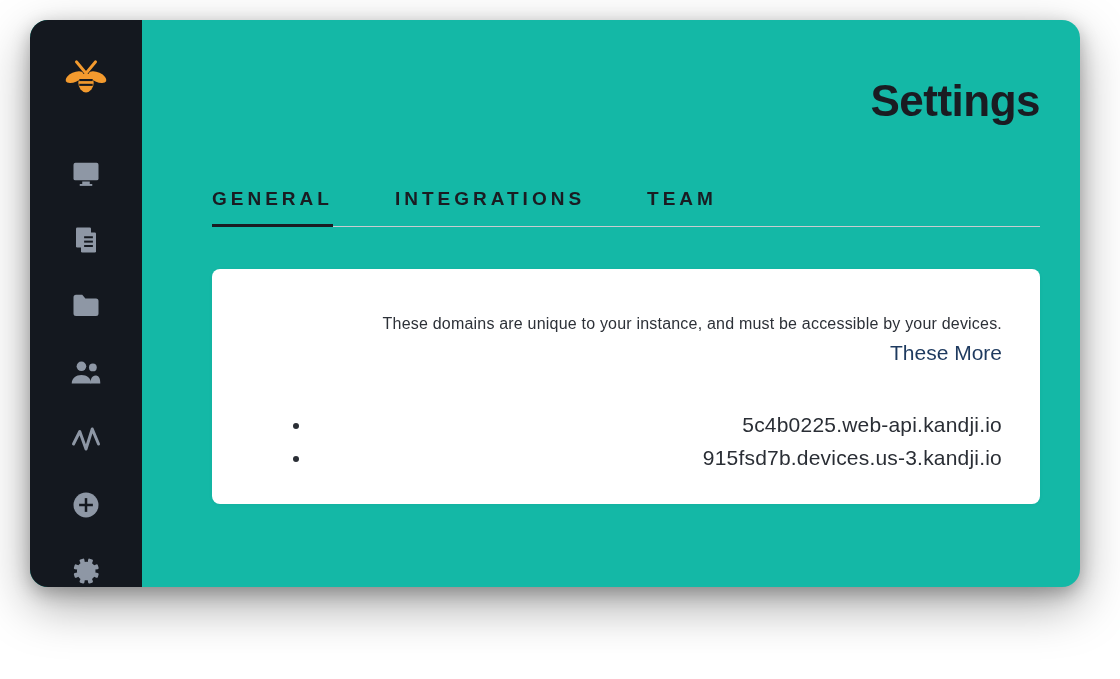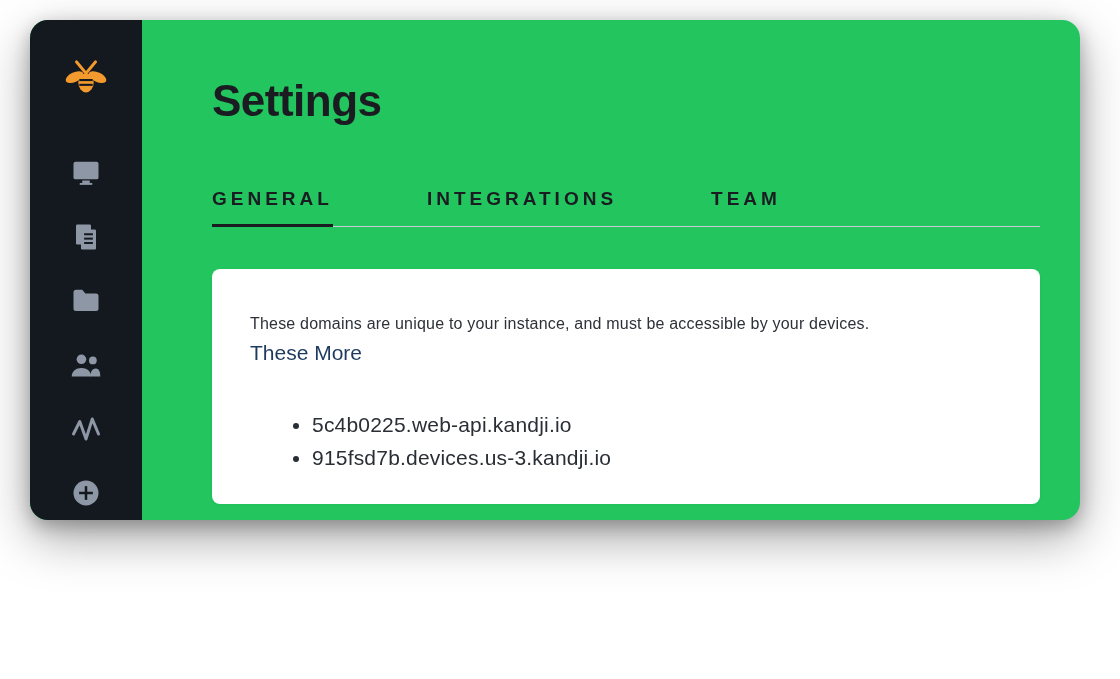--- a/index.html
+++ b/index.html
@@ -9,26 +9,27 @@
       width: 1120px;
       height: 679px;
       position: relative;
       overflow: hidden;
     }
     .app-window {
       position: absolute;
       top: 20px;
       left: 30px;
       width: 1050px;
-      height: 500px;
-      background: #22c55e;
+      height: 567px;
+      background: #14b8a6;
       border-radius: 18px;
       display: flex;
       overflow: hidden;
       box-shadow: 0 18px 50px rgba(0,0,0,0.35), 0 6px 18px rgba(0,0,0,0.25);
+      text-align: right;
     }
     .sidebar {
       width: 112px;
       background: #14181f;
       display: flex;
       flex-direction: column;
       align-items: center;
       padding-top: 36px;
       gap: 34px;
       position: relative;
@@ -53,21 +54,21 @@
       flex-direction: column;
     }
     .page-title {
       font-size: 44px;
       font-weight: 800;
       color: #1a1c22;
       letter-spacing: -0.5px;
     }
     .tabs {
       display: flex;
-      gap: 94px;
+      gap: 62px;
       margin-top: 62px;
       border-bottom: 1px solid #c9cbd0;
     }
     .tab {
       font-family: inherit;
       font-size: 19px;
       font-weight: 700;
       letter-spacing: 4px;
       color: #1a1c22;
       text-transform: uppercase;

